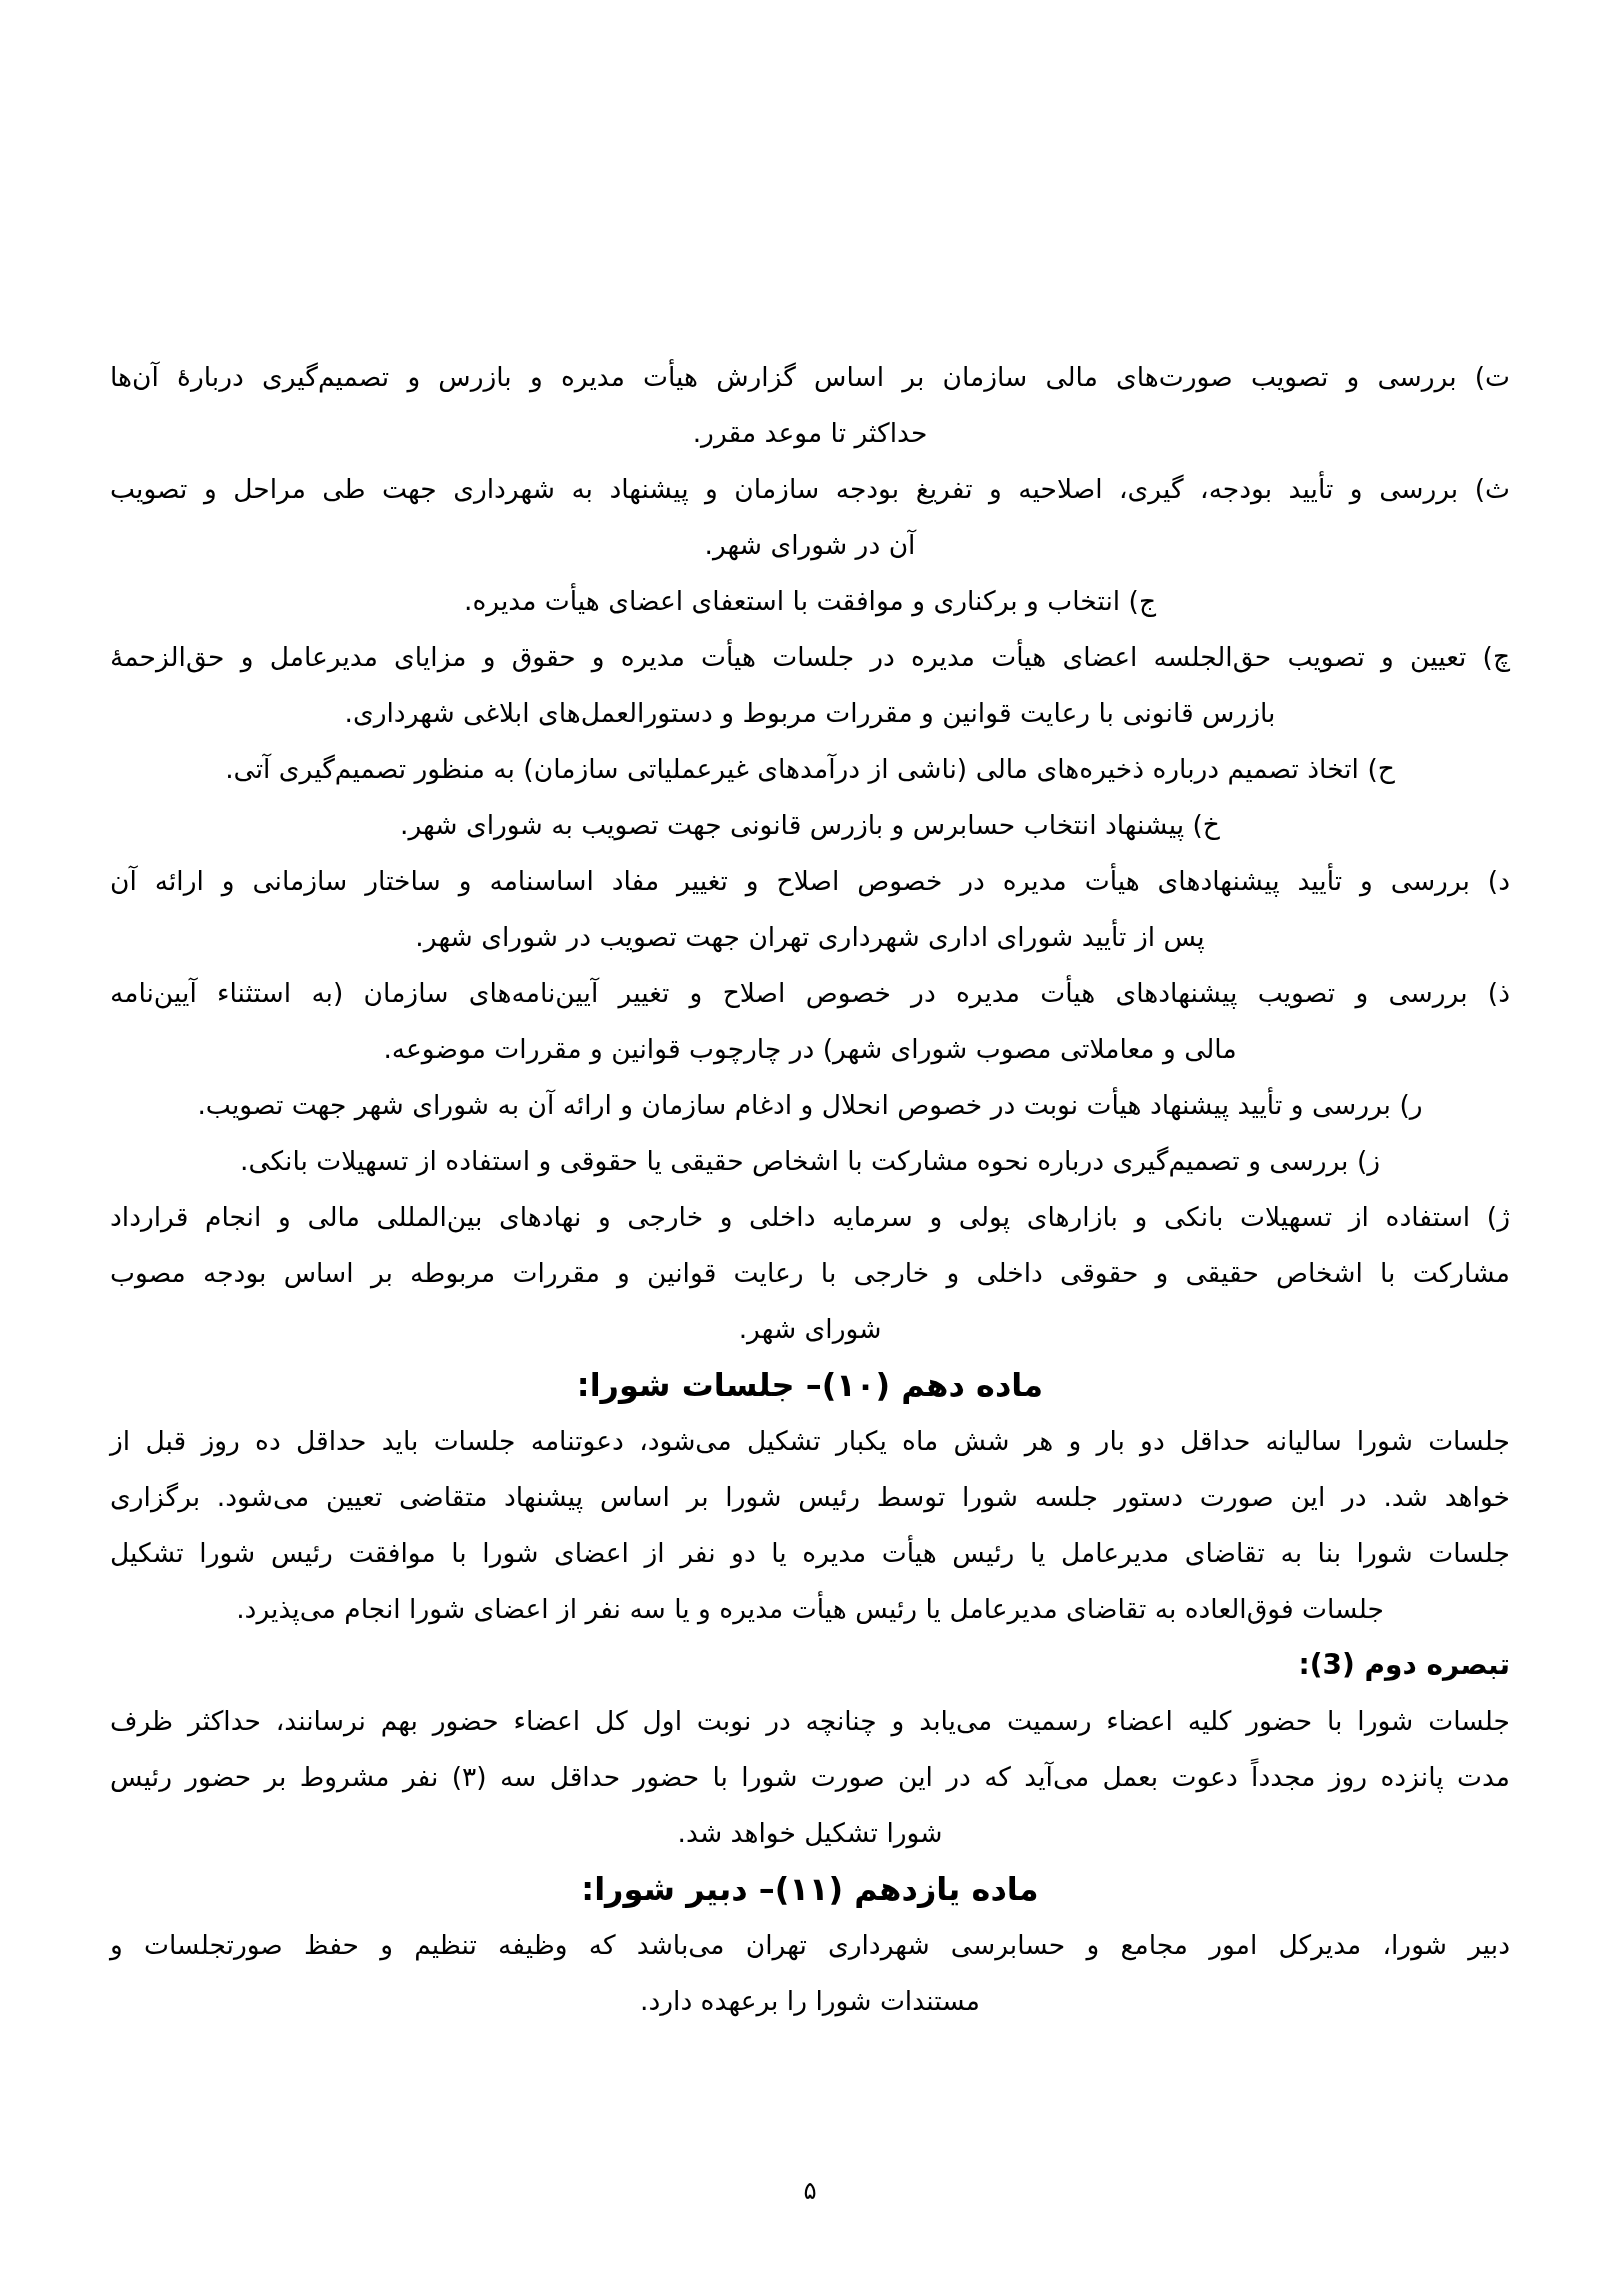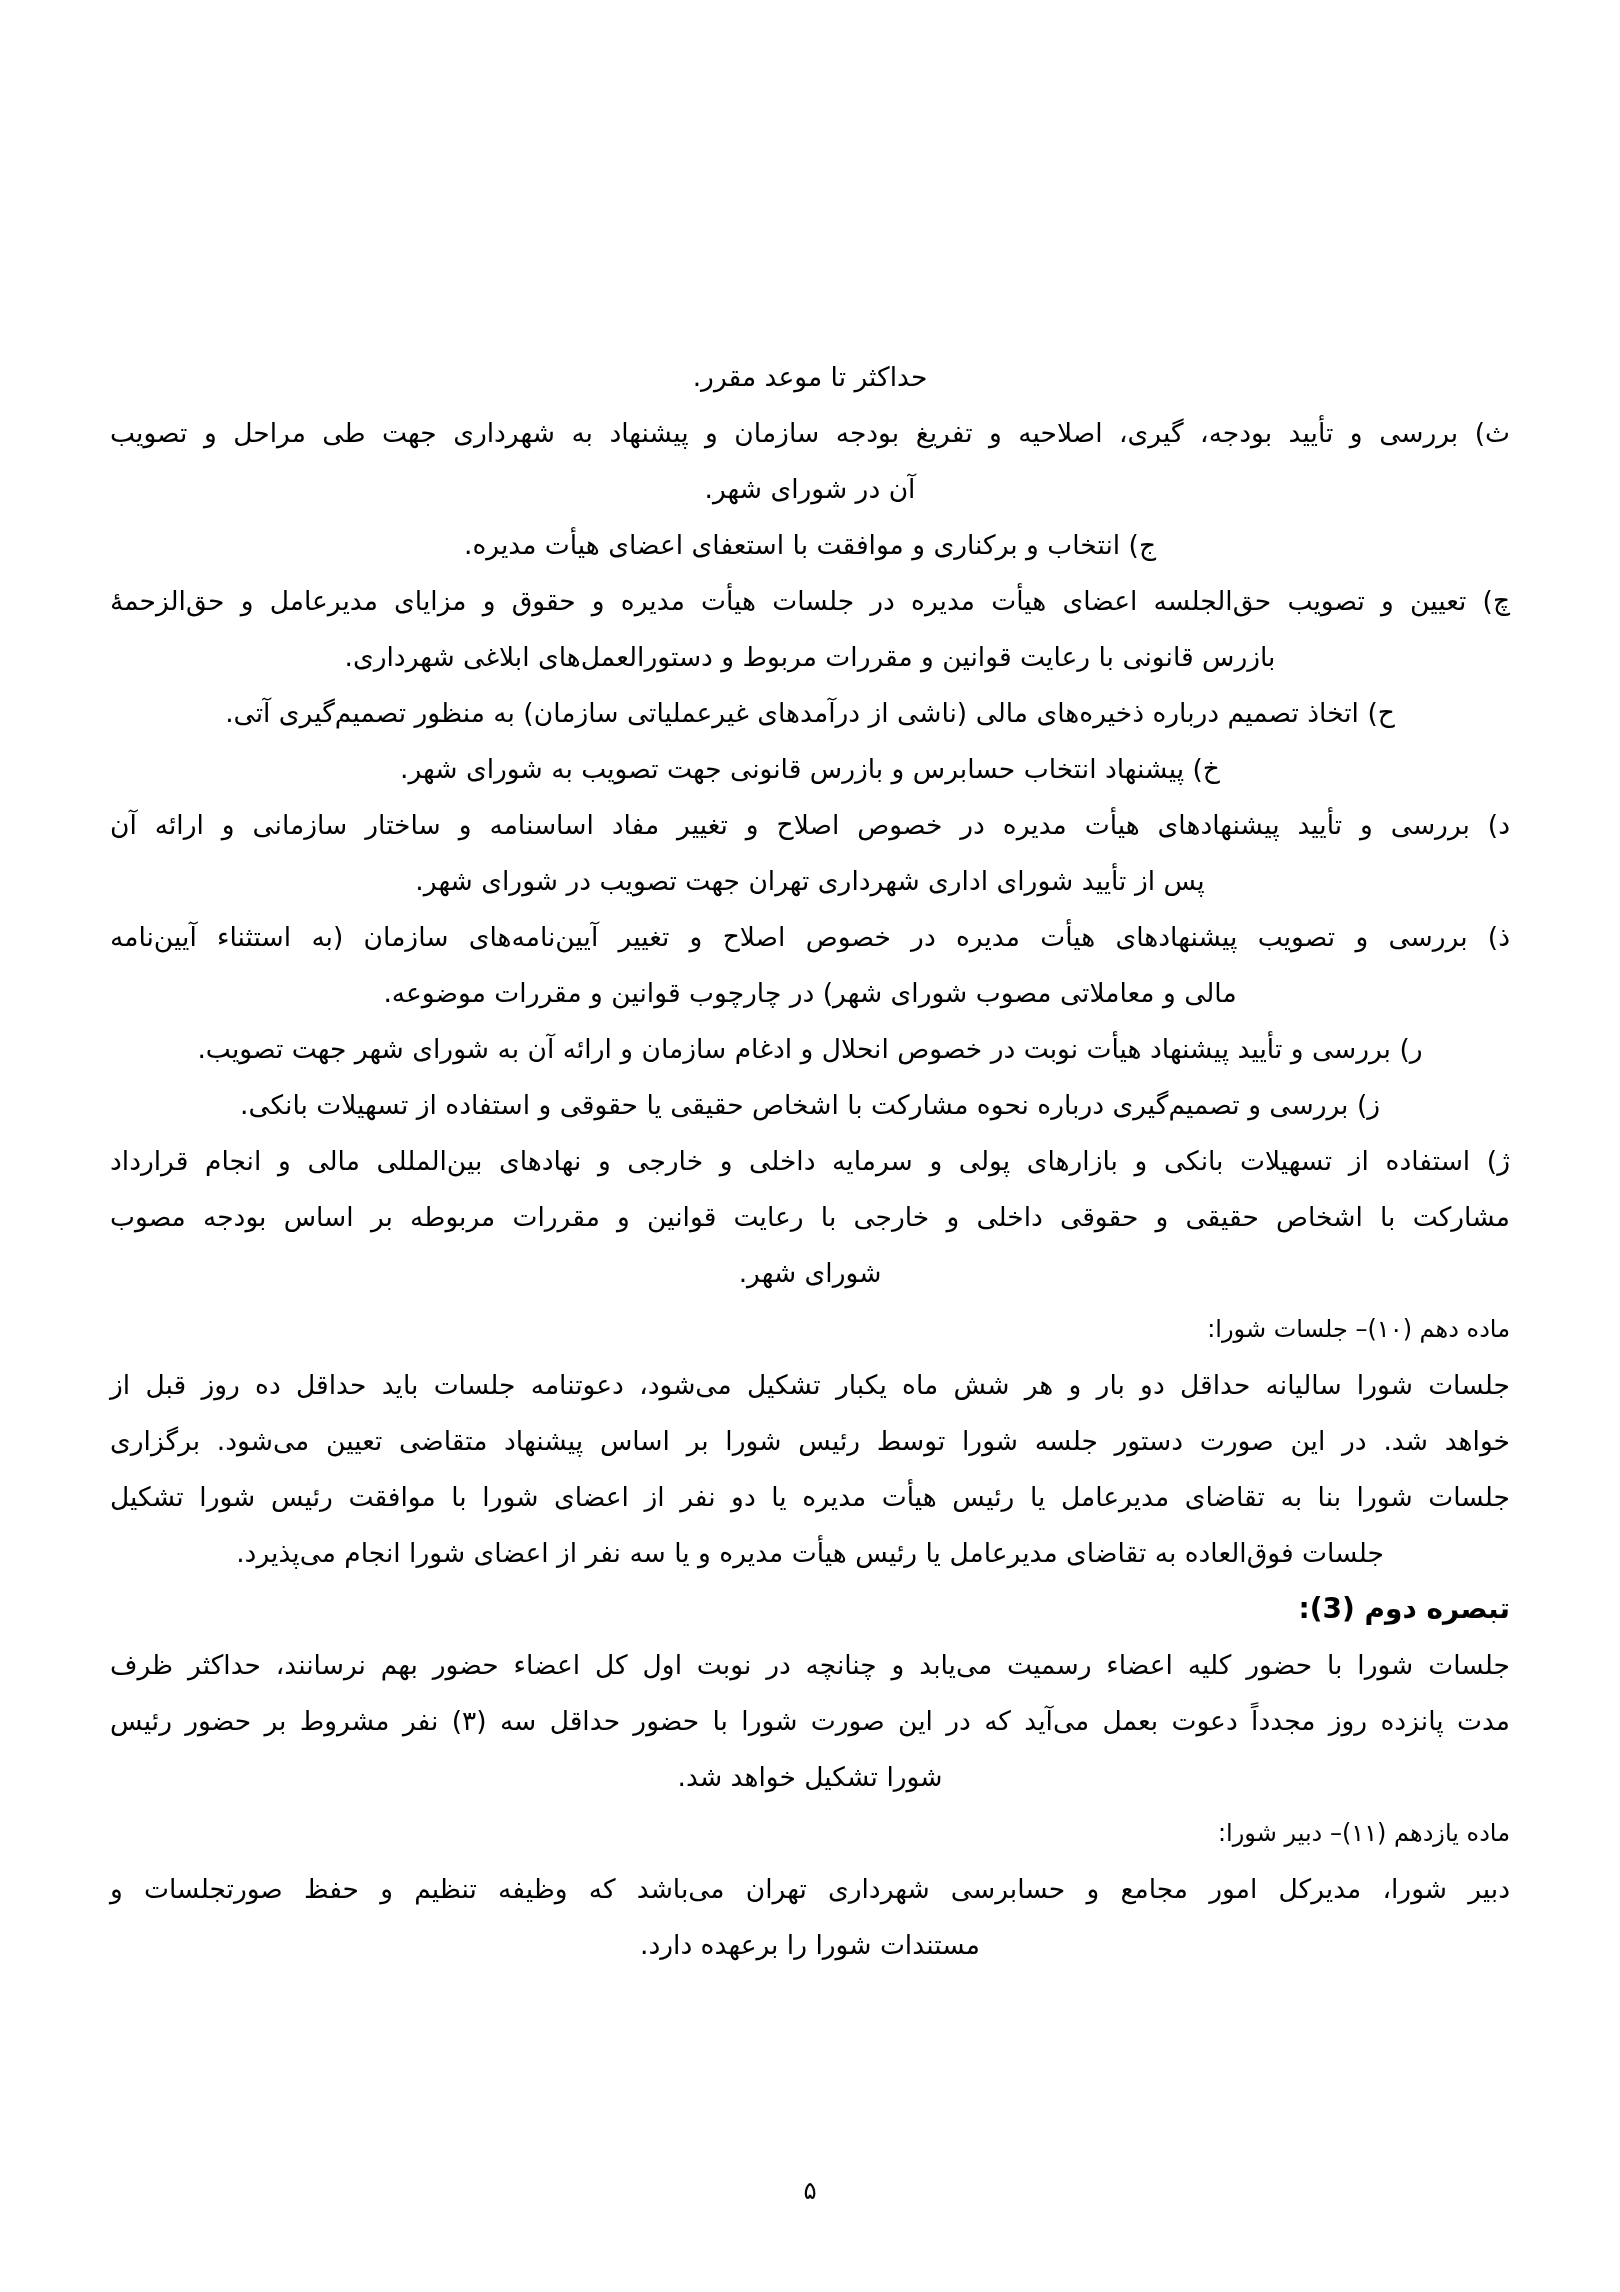--- a/index.html
+++ b/index.html
@@ -32,23 +32,23 @@
   }
   .line.justify {
     white-space: normal;
     text-align: justify;
     text-align-last: justify;
   }
   .line.end {
     text-align: center;
   }
   .line.heading-major {
-    font-weight: normal;
-    font-size: 24px;
-    text-align: right;
+    font-weight: bold;
+    font-size: 32px;
+    text-align: center;
   }
   .line.heading-minor {
     font-weight: bold;
     font-size: 28px;
     text-align: right;
   }
   .page-number {
     position: absolute;
     top: 2176px;
     left: 0;
@@ -56,20 +56,21 @@
     text-align: center;
     font-size: 24.5px;
     direction: rtl;
   }
 </style>
 </head>
 <body>
 
 <div class="page">
   <div class="text-block">
+      <div class="line justify">ت) بررسی و تصویب صورت‌های مالی سازمان بر اساس گزارش هیأت مدیره و بازرس و تصمیم‌گیری دربارهٔ آن‌ها</div>
       <div class="line end">حداکثر تا موعد مقرر.</div>
       <div class="line justify">ث) بررسی و تأیید بودجه، گیری، اصلاحیه و تفریغ بودجه سازمان و پیشنهاد به شهرداری جهت طی مراحل و تصویب</div>
       <div class="line end">آن در شورای شهر.</div>
       <div class="line end">ج) انتخاب و برکناری و موافقت با استعفای اعضای هیأت مدیره.</div>
       <div class="line justify">چ) تعیین و تصویب حق‌الجلسه اعضای هیأت مدیره در جلسات هیأت مدیره و حقوق و مزایای مدیرعامل و حق‌الزحمهٔ</div>
       <div class="line end">بازرس قانونی با رعایت قوانین و مقررات مربوط و دستورالعمل‌های ابلاغی شهرداری.</div>
       <div class="line end">ح) اتخاذ تصمیم درباره ذخیره‌های مالی (ناشی از درآمدهای غیرعملیاتی سازمان) به منظور تصمیم‌گیری آتی.</div>
       <div class="line end">خ) پیشنهاد انتخاب حسابرس و بازرس قانونی جهت تصویب به شورای شهر.</div>
       <div class="line justify">د) بررسی و تأیید پیشنهادهای هیأت مدیره در خصوص اصلاح و تغییر مفاد اساسنامه و ساختار سازمانی و ارائه آن</div>
       <div class="line end">پس از تأیید شورای اداری شهرداری تهران جهت تصویب در شورای شهر.</div>

